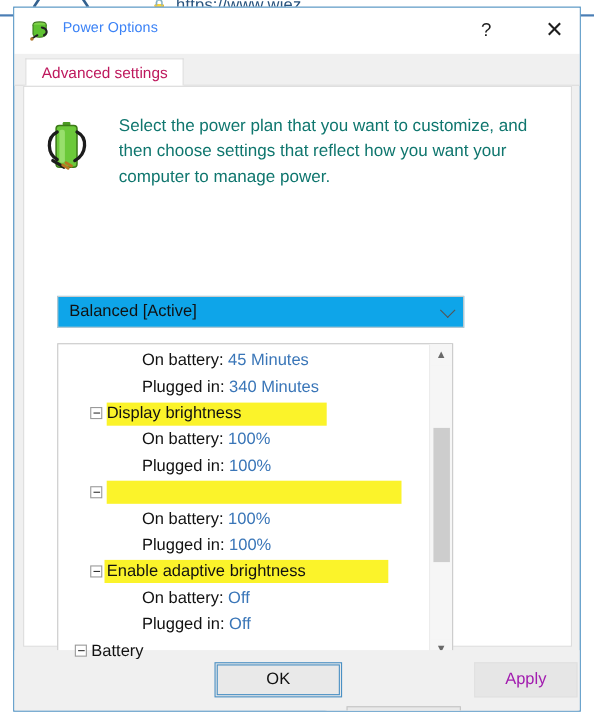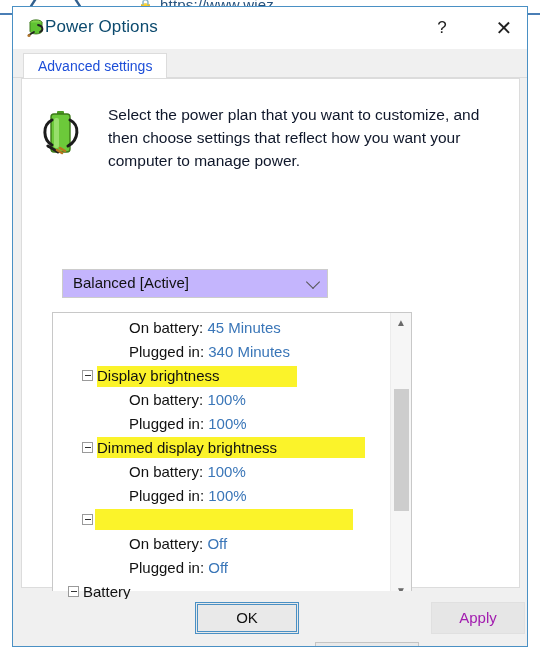--- a/index.html
+++ b/index.html
@@ -72,23 +72,23 @@
     height: 42px;
     background: #ffffff;
   }
   .title-icon {
     position: absolute;
     left: 12px; top: 9px;
     width: 24px; height: 24px;
   }
   .title-text {
     position: absolute;
-    left: 32px; top: 10px;
-    font-size: 17px;
-    color: #0c4a6e;
+    left: 44px; top: 10px;
+    font-size: 13px;
+    color: #3b82f6;
     letter-spacing: .1px;
   }
   .title-btn {
     position: absolute;
     top: 6px;
     width: 30px; height: 30px;
     line-height: 30px;
     text-align: center;
     color: #1f1f1f;
     cursor: default;
@@ -103,21 +103,21 @@
     background: #f0f0f0;
     border-bottom: 1px solid #dcdcdc;
   }
   .tab {
     position: absolute;
     left: 10px; top: 4px;
     height: 25px;
     padding: 0 14px;
     line-height: 25px;
     font-size: 14px;
-    color: #1d4ed8;
+    color: #be185d;
     background: #ffffff;
     border: 1px solid #dcdcdc;
     border-bottom: none;
     box-sizing: border-box;
   }
 
   
   .panel {
     position: absolute;
     left: 8px;
@@ -138,30 +138,30 @@
     position: absolute;
     left: 0; top: 4px;
     width: 46px; height: 52px;
   }
   .intro-text {
     position: absolute;
     left: 68px; top: 0;
     width: 380px;
     font-size: 15.5px;
     line-height: 23px;
-    color: #0f172a;
+    color: #0f766e;
   }
 
   
   .plan-select {
     position: absolute;
-    left: 40px; top: 190px;
-    width: 266px;
+    left: 30px; top: 190px;
+    width: 370px;
     height: 29px;
-    background: #c4b5fd;
+    background: #0ea5e9;
     border: 1px solid #cccccc;
     box-sizing: border-box;
   }
   .plan-select .plan-label {
     position: absolute;
     left: 10px; top: 4px;
     font-size: 15px;
     color: #111111;
   }
   .plan-select .chev {
@@ -296,21 +296,21 @@
     height: 32px;
     line-height: 30px;
     text-align: center;
     font-size: 15px;
     background: #e9e9e9;
     border: 1px solid #c4c4c4;
     box-sizing: border-box;
     color: #111111;
   }
   .btn.ok {
-    left: 182px; width: 104px;
+    left: 182px; width: 116px;
     border: 1px solid #4a90c4;
     outline: 1px solid #4a90c4;
     outline-offset: -3px;
   }
   .btn.cancel { left: 302px; width: 104px; margin-top: 40px; }
   .btn.apply {
     left: 418px; width: 94px;
     color: #a21caf;
     background: #e6e6e6;
     border-color: #e0e0e0;
@@ -368,24 +368,24 @@
       <span class="chev"></span>
     </div>
 
     <div class="tree">
       <div class="tree-viewport" id="tree-viewport">
           <div class="tree-row child"><span class="rowtext">On battery: <span class="val">45 Minutes</span></span></div>
           <div class="tree-row child"><span class="rowtext">Plugged in: <span class="val">340 Minutes</span></span></div>
           <div class="tree-row group"><div class="hl" style="left: 44px; width: 200px; top: 2px;"></div><span class="expander"></span><span class="rowtext">Display brightness</span></div>
           <div class="tree-row child"><span class="rowtext">On battery: <span class="val">100%</span></span></div>
           <div class="tree-row child"><span class="rowtext">Plugged in: <span class="val">100%</span></span></div>
-          <div class="tree-row group"><div class="hl" style="left: 44px; width: 268px; top: 1px;"></div><span class="expander"></span><span class="rowtext">Dimmed display brightness</span></div>
+          <div class="tree-row group"><div class="hl" style="left: 44px; width: 268px; top: 1px;"></div><span class="expander"></span></div>
           <div class="tree-row child"><span class="rowtext">On battery: <span class="val">100%</span></span></div>
           <div class="tree-row child"><span class="rowtext">Plugged in: <span class="val">100%</span></span></div>
-          <div class="tree-row group"><div class="hl" style="left: 42px; width: 258px; top: 1px;"></div><span class="expander"></span></div>
+          <div class="tree-row group"><div class="hl" style="left: 42px; width: 258px; top: 1px;"></div><span class="expander"></span><span class="rowtext">Enable adaptive brightness</span></div>
           <div class="tree-row child"><span class="rowtext">On battery: <span class="val">Off</span></span></div>
           <div class="tree-row child"><span class="rowtext">Plugged in: <span class="val">Off</span></span></div>
           <div class="tree-row root"><span class="expander"></span><span class="rowtext">Battery</span></div>
         </div>
 
       <div class="scrollbar">
         <div class="sb-arrow up">▲</div>
         <div class="sb-thumb"></div>
         <div class="sb-arrow down">▼</div>
       </div>

